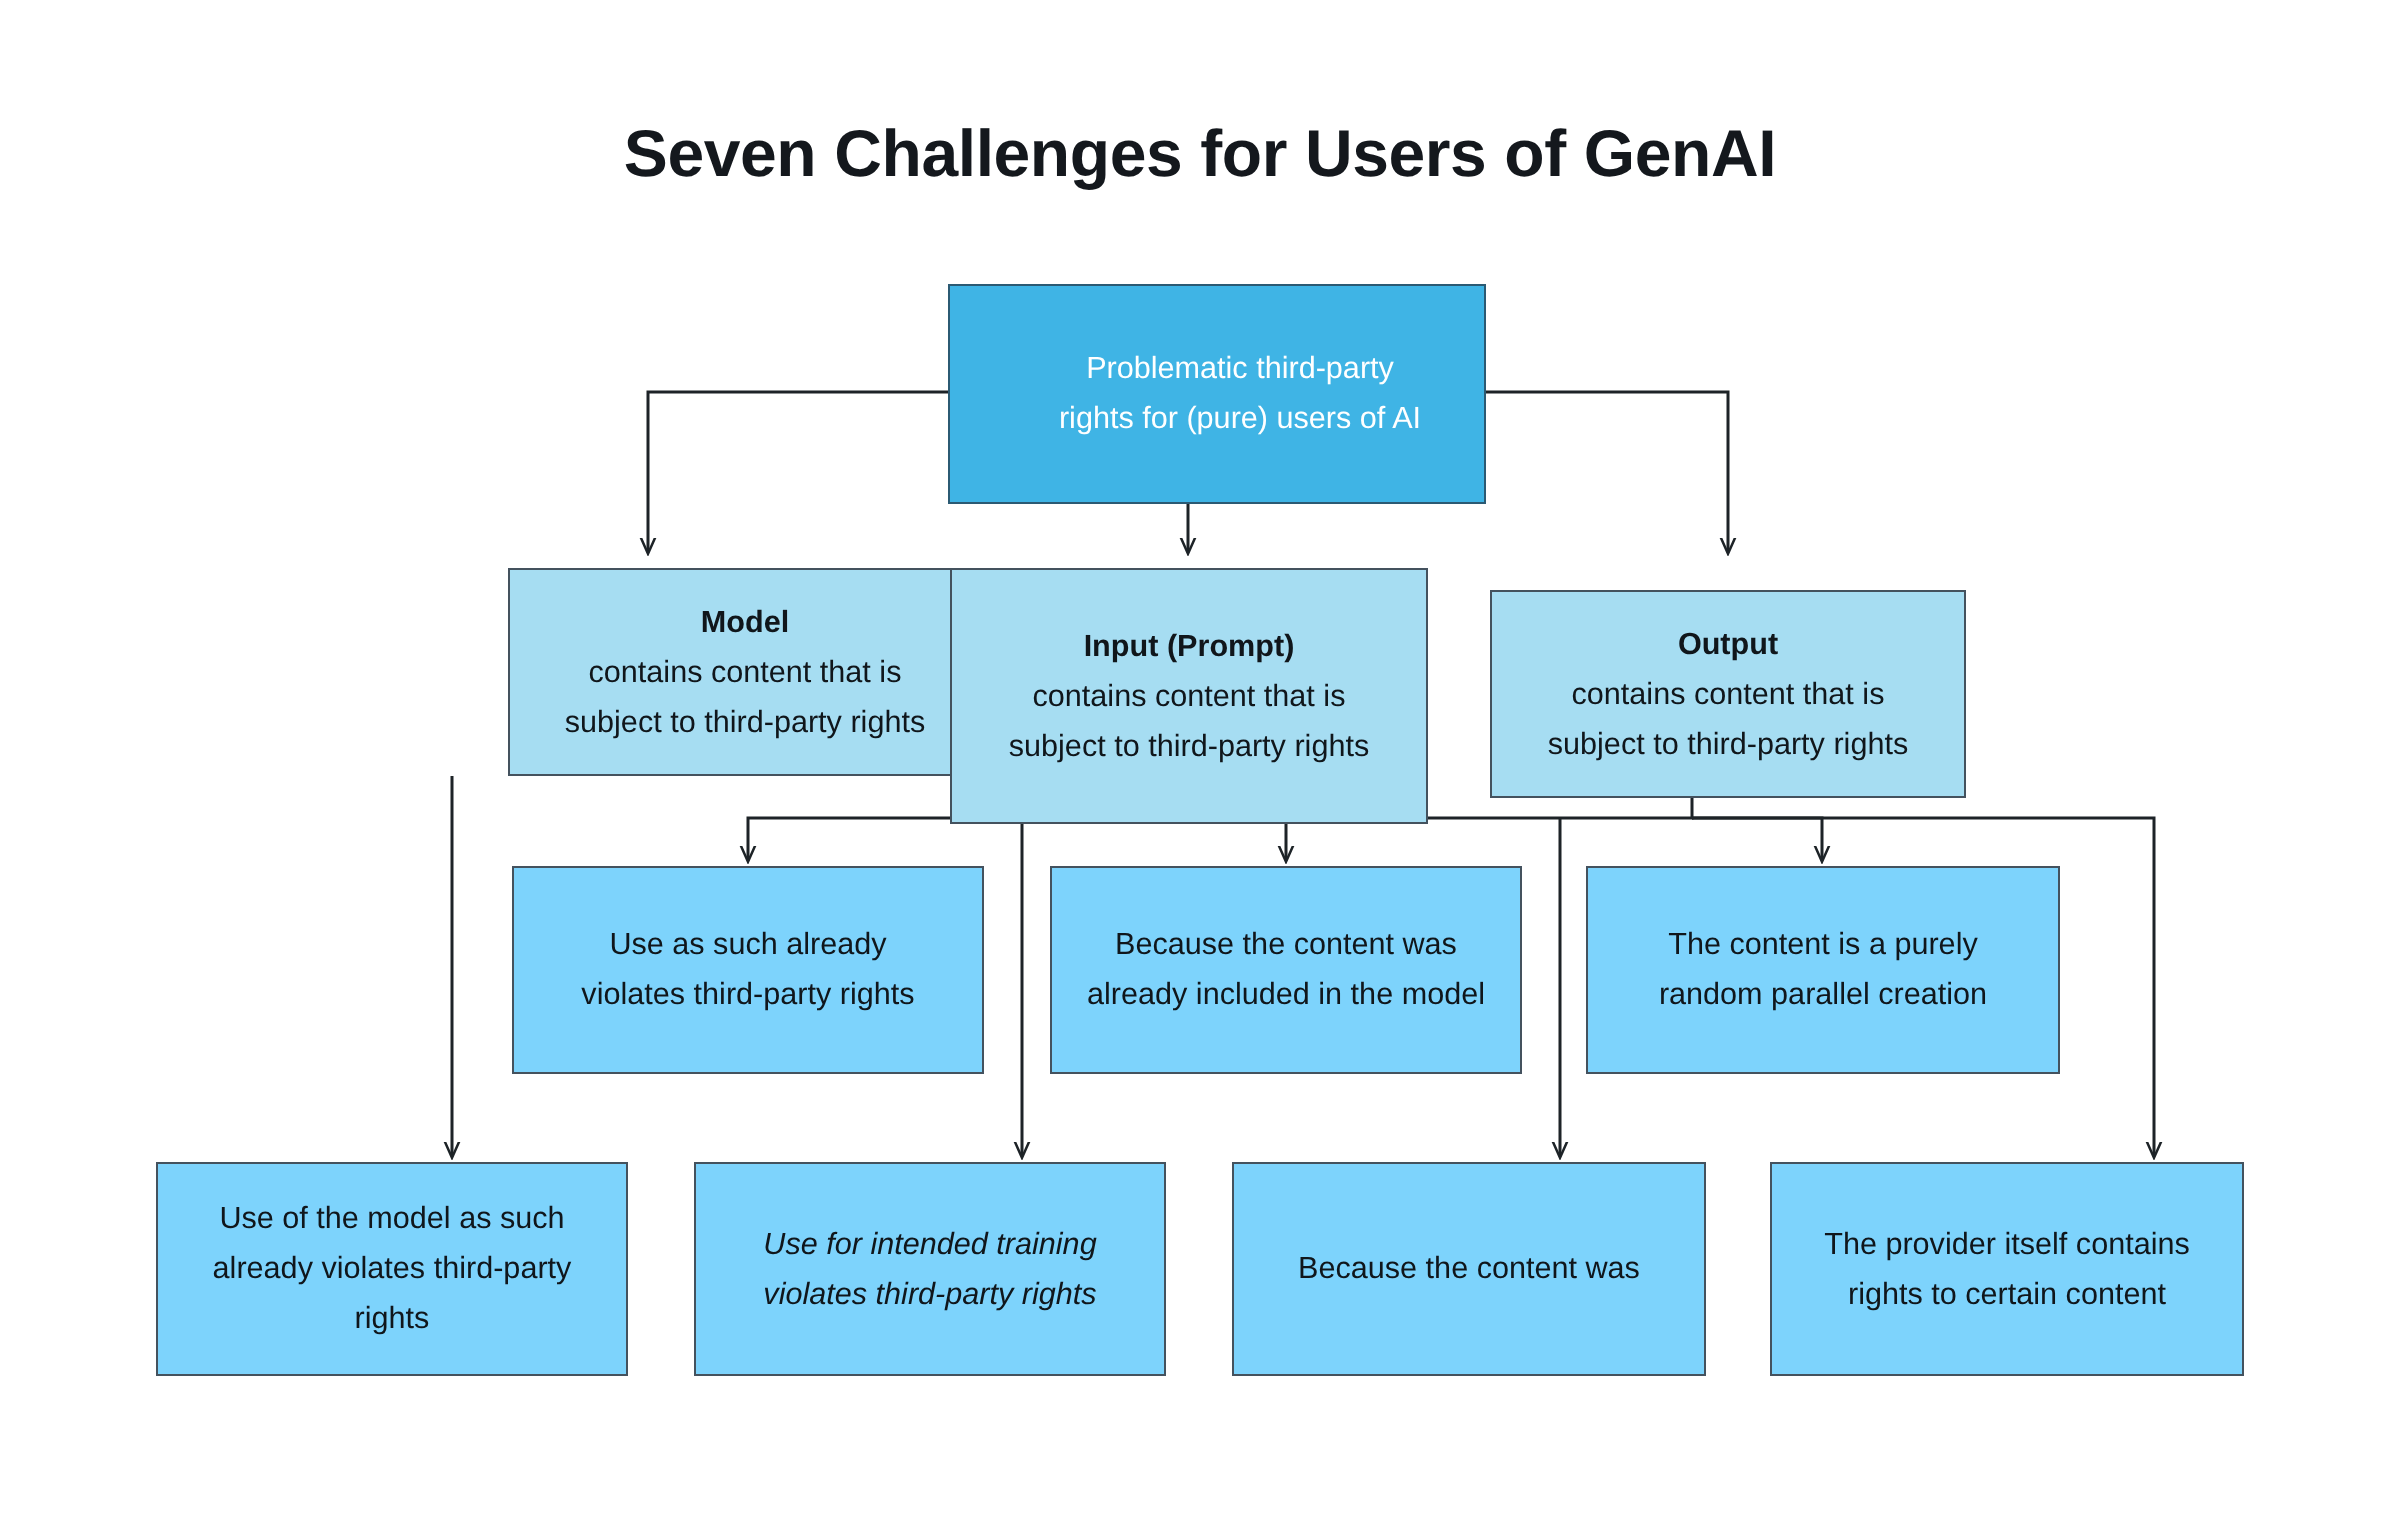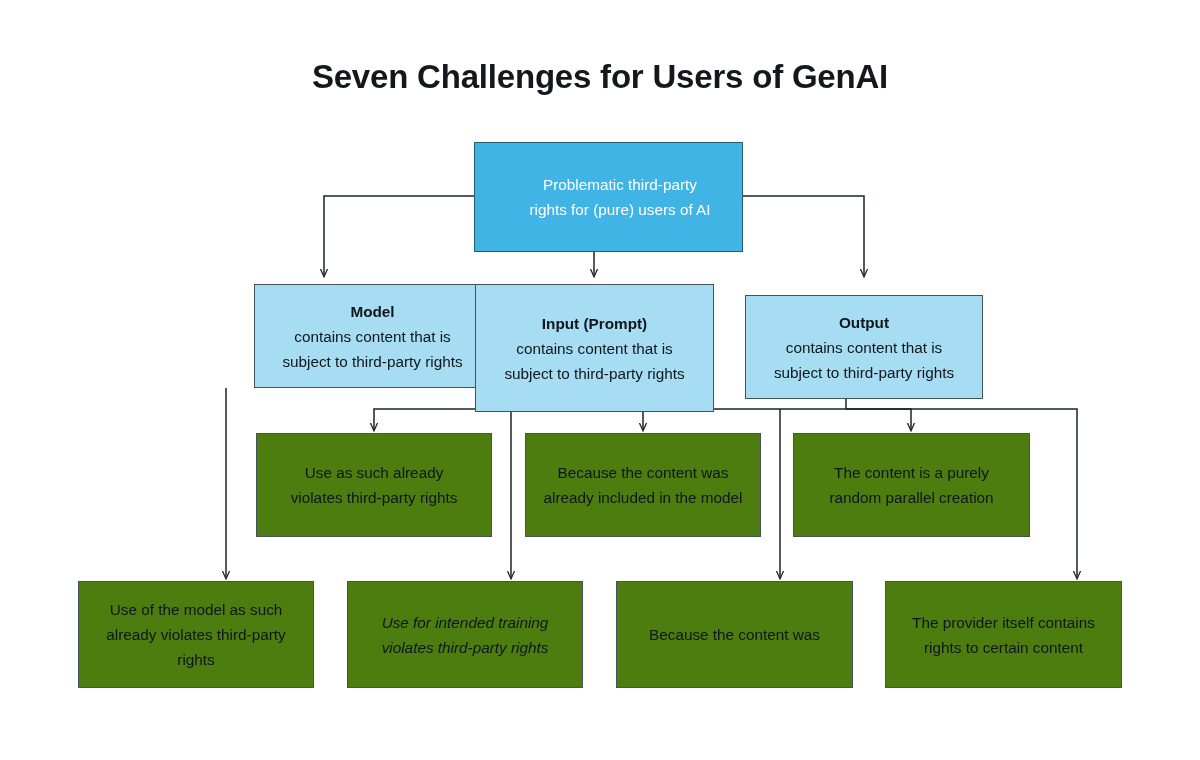--- a/index.html
+++ b/index.html
@@ -65,21 +65,21 @@
     background: #3fb4e5;
     border-color: #2b5a73;
     color: #ffffff;
   }
   .lvl-mid {
     background: #a6ddf2;
     border-color: #44525e;
     color: #10161b;
   }
   .lvl-leaf {
-    background: #4d7c0f;
+    background: #7dd3fc;
     border-color: #44525e;
     color: #10161b;
   }
 </style>
 </head>
 <body>
 
 <div id="canvas">
 
   <div id="title">Seven Challenges for Users of GenAI</div>

